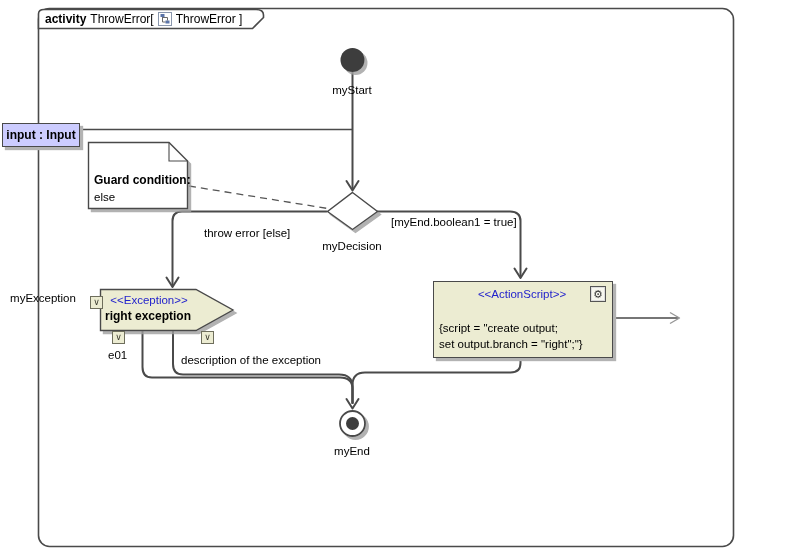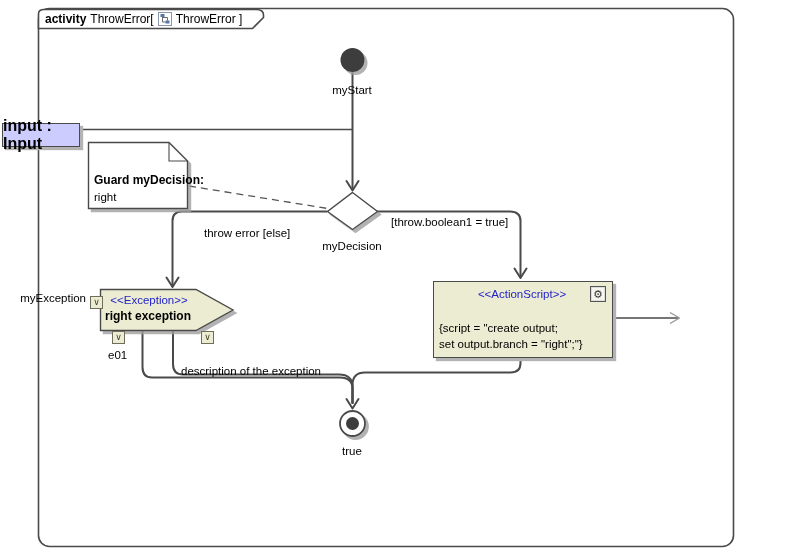--- a/index.html
+++ b/index.html
@@ -12,28 +12,28 @@
   .arrow{stroke-linejoin:round}
   .flow-light{stroke:#979797;stroke-width:1.4;fill:none;stroke-linejoin:round}
   .dashed{stroke:#565656;stroke-width:1.3;stroke-dasharray:7 5;fill:none}
   .frame{fill:#fff;stroke:var(--line-color,#4a4a4a);stroke-width:1.6}
   .white-shape{fill:#fff;stroke:var(--line-color,#4a4a4a);stroke-width:1.4}
   .beige-shape{fill:var(--shape-fill,#ececd2);stroke:var(--line-color,#4a4a4a);stroke-width:1.4}
   .dark-fill{fill:#3d3d3d;stroke:none}
   .thin-stroke{stroke:var(--line-color,#4a4a4a);stroke-width:1.1;fill:none}
   .lbl{position:absolute;font-size:11.5px;line-height:13px;white-space:nowrap;z-index:2}
   .center{text-align:center}
-  .right{text-align:right}
+  .right{text-align:center}
   .bold{font-weight:bold;font-size:12px}
   .blue{color:var(--stereotype-color,#2323cc)}
   .tabtext{position:absolute;left:45px;top:10px;height:18px;display:flex;align-items:center;gap:4px;
            font-size:12px;white-space:nowrap;z-index:2}
   .param{position:absolute;display:flex;align-items:center;justify-content:center;
          background:var(--param-fill,#ccccff);border:1.6px solid var(--line-color,#4a4a4a);
-         font-weight:bold;font-size:16px;box-shadow:3px 3px 1px #b3b3b3;z-index:2}
+         font-weight:bold;font-size:12px;box-shadow:3px 3px 1px #b3b3b3;z-index:2}
   .action-box{position:absolute;left:433px;top:281px;width:180px;height:77px;
               background:var(--shape-fill,#ececd2);border:1.6px solid var(--line-color,#4a4a4a);
               border-radius:0;box-shadow:3px 3px 1px #b3b3b3;z-index:1}
   .action-box .lbl{z-index:2}
   .gear{position:absolute;right:6px;top:4px;width:16px;height:16px;border:1px solid #555;
         background:#f7f7ef;display:flex;align-items:center;justify-content:center;
         font-size:11px;color:#333;box-shadow:inset 0 0 0 1px #ddd;z-index:3}
   .pin{position:absolute;width:13px;height:13px;border:1px solid #6e6e5c;background:var(--shape-fill,#ececd2);
        display:flex;align-items:center;justify-content:center;font-size:9px;line-height:9px;color:#3c3c30;z-index:3}
 </style>
@@ -105,34 +105,34 @@
       <rect x="0.5" y="0.5" width="13" height="13" fill="#ffffff" stroke="#8a97ad"></rect>
       <rect x="2.5" y="2" width="4" height="3" fill="#5b74a8"></rect>
       <rect x="7.5" y="8.5" width="4" height="3" fill="#5b74a8"></rect>
       <path d="M4.5,5 V10 H7.5 M9.5,8.5 V5.5 H5" stroke="#6a6a6a" fill="none" stroke-width="1"></path>
     </svg>
     <span>ThrowError ]</span>
   </div>
 
   <div class="param" style="left:2px;top:123px;width:78px;height:24px">input : Input</div>
 
-  <div class="lbl bold" style="left:94px;top:174px">Guard myDecision:</div>
-  <div class="lbl" style="left:94px;top:191px">right</div>
+  <div class="lbl bold" style="left:94px;top:174px">Guard condition:</div>
+  <div class="lbl" style="left:94px;top:191px">else</div>
 
   <div class="lbl center" style="left:312px;top:84px;width:80px">myStart</div>
   <div class="lbl center" style="left:312px;top:240px;width:80px">myDecision</div>
-  <div class="lbl center" style="left:312px;top:445px;width:80px">true</div>
+  <div class="lbl center" style="left:312px;top:445px;width:80px">myEnd</div>
   <div class="lbl" style="left:204px;top:227px">throw error [else]</div>
-  <div class="lbl" style="left:391px;top:216px">[throw.boolean1 = true]</div>
+  <div class="lbl" style="left:391px;top:216px">[myEnd.boolean1 = true]</div>
 
   <div class="lbl center blue" style="left:102px;top:294px;width:94px">&lt;&lt;Exception&gt;&gt;</div>
   <div class="lbl center bold" style="left:100px;top:310px;width:96px">right exception</div>
   <div class="lbl right" style="left:0px;top:292px;width:86px">myException</div>
   <div class="lbl" style="left:108px;top:349px">e01</div>
-  <div class="lbl" style="left:181px;top:365px">description of the exception</div>
+  <div class="lbl" style="left:181px;top:354px">description of the exception</div>
 
   <div class="pin" style="left:90px;top:296px">∨</div>
   <div class="pin" style="left:112px;top:331px">∨</div>
   <div class="pin" style="left:201px;top:331px">∨</div>
 
   <div class="action-box">
     <div class="lbl center blue" style="left:0;top:6px;width:176px">&lt;&lt;ActionScript&gt;&gt;</div>
     <div class="lbl" style="left:5px;top:40px">{script = "create output;</div>
     <div class="lbl" style="left:5px;top:56px">set output.branch = "right";"}</div>
     <div class="gear">⚙</div>

